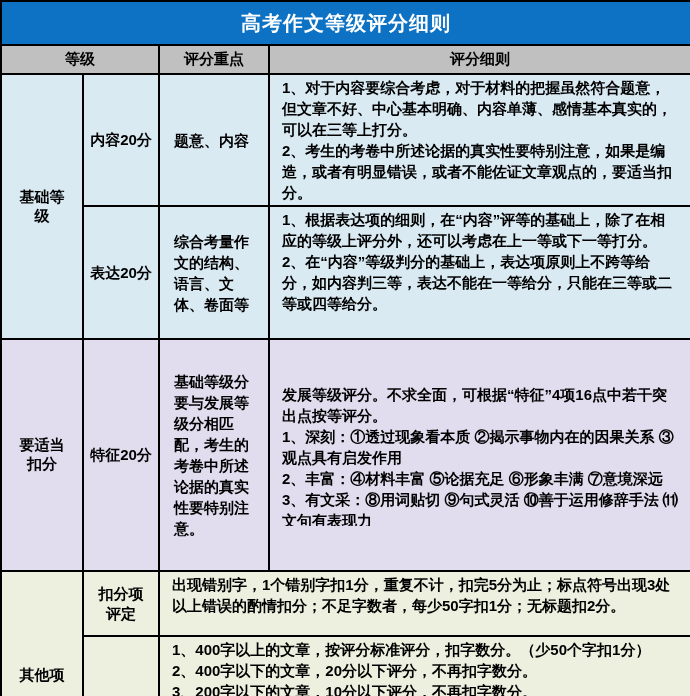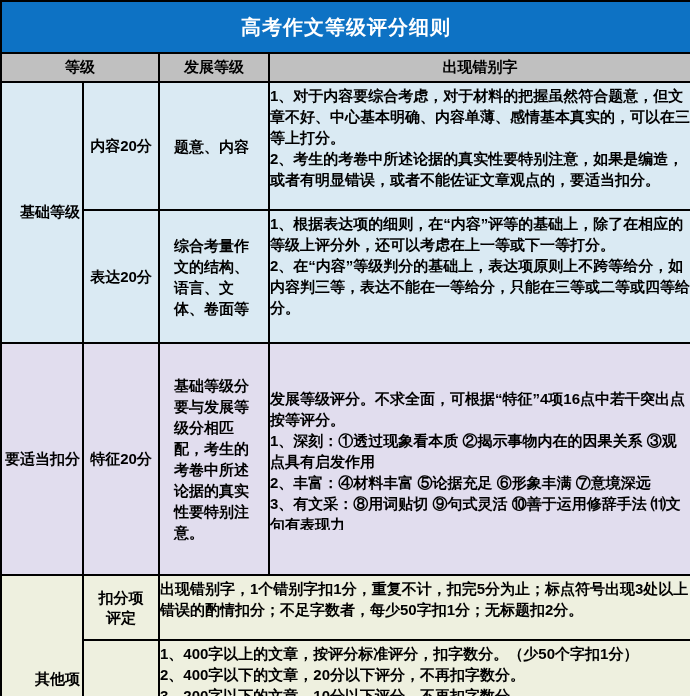--- a/index.html
+++ b/index.html
@@ -17,21 +17,21 @@
     table-layout: fixed;
     font-family: "Liberation Sans", sans-serif;
     font-weight: bold;
     color: #000000;
   }
   table.rubric td, table.rubric th {
     border: 2px solid var(--color-border, #000000);
     box-sizing: border-box;
     overflow: hidden;
   }
-  tr.title-row { height: 52px; }
+  tr.title-row { height: 44px; }
   th.title-cell {
     background: var(--color-title-bg, #0d72c4);
     color: var(--color-title-text, #ffffff);
     font-size: 20px;
     letter-spacing: 1px;
     text-align: center;
     vertical-align: middle;
   }
   tr.header-row { height: 29px; }
   tr.header-row th {
@@ -41,24 +41,24 @@
   }
   tbody.section-basic td   { background: var(--color-section-basic-bg, #daeaf3); }
   tbody.section-develop td { background: var(--color-section-develop-bg, #e1ddee); }
   tbody.section-other td   { background: var(--color-section-other-bg, #eef0df); }
   tr.row-content { height: 128px; }
   tr.row-express { height: 133px; }
   tr.row-feature { height: 149px; }
   tr.row-deduct  { height: 65px;  }
   tr.row-partial { height: 144px; }
   td.level-cell {
-    text-align: right;
+    text-align: center;
     vertical-align: middle;
     font-size: 15px;
-    padding: 0 2px;
+    padding: 0 12px;
   }
   td.focus-cell {
     text-align: center;
     vertical-align: middle;
     font-size: 15px;
     line-height: 20px;
     white-space: pre-wrap;
     padding: 0 2px;
   }
   td.sub-cell {
@@ -67,21 +67,21 @@
     font-size: 15px;
     line-height: 21px;
     padding: 2px 14px;
     white-space: pre-wrap;
   }
   td.detail-cell {
     text-align: left;
     vertical-align: top;
     font-size: 15px;
     line-height: 21px;
-    padding: 2px 0;
+    padding: 2px 12px;
     white-space: pre-wrap;
   }
   td.detail-cell .clip {
     height: 142px;
     overflow: hidden;
     white-space: pre-wrap;
   }
 </style>
 </head>
 <body>
@@ -92,22 +92,22 @@
     <col style="width:76px">
     <col style="width:110px">
     <col style="width:422px">
   </colgroup>
   <thead>
     <tr class="title-row">
       <th class="title-cell" colspan="4">高考作文等级评分细则</th>
     </tr>
     <tr class="header-row">
       <th colspan="2">等级</th>
-      <th>发展等级</th>
-      <th>出现错别字</th>
+      <th>评分重点</th>
+      <th>评分细则</th>
     </tr>
   </thead>
 
   <tbody class="section-basic">
     <tr class="row-content">
       <td class="level-cell" rowspan="2">基础等级</td>
       <td class="focus-cell">内容20分</td>
       <td class="sub-cell">题意、内容</td>
       <td class="detail-cell">1、对于内容要综合考虑，对于材料的把握虽然符合题意，但文章不好、中心基本明确、内容单薄、感情基本真实的，可以在三等上打分。
 2、考生的考卷中所述论据的真实性要特别注意，如果是编造，或者有明显错误，或者不能佐证文章观点的，要适当扣分。</td>

